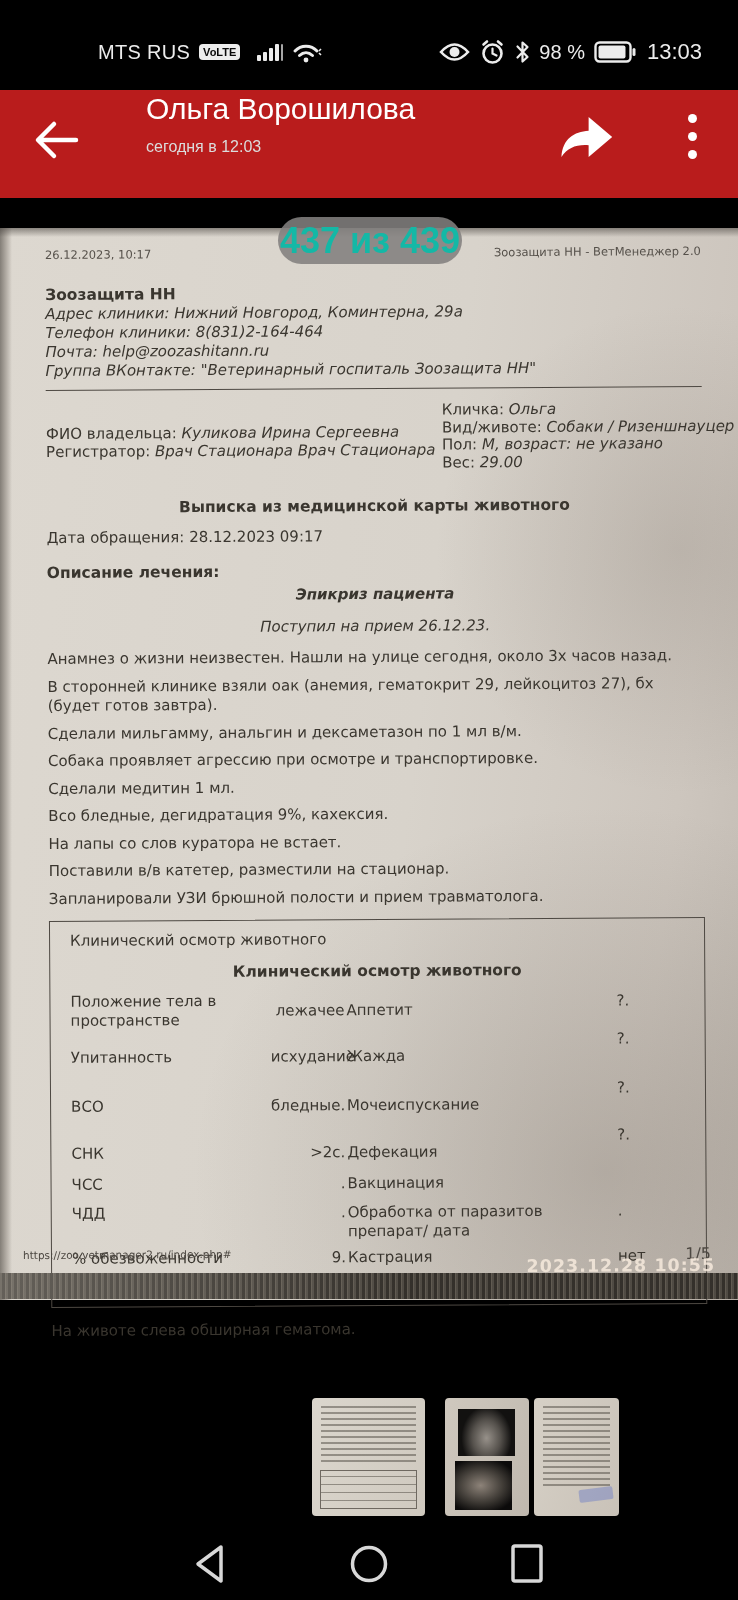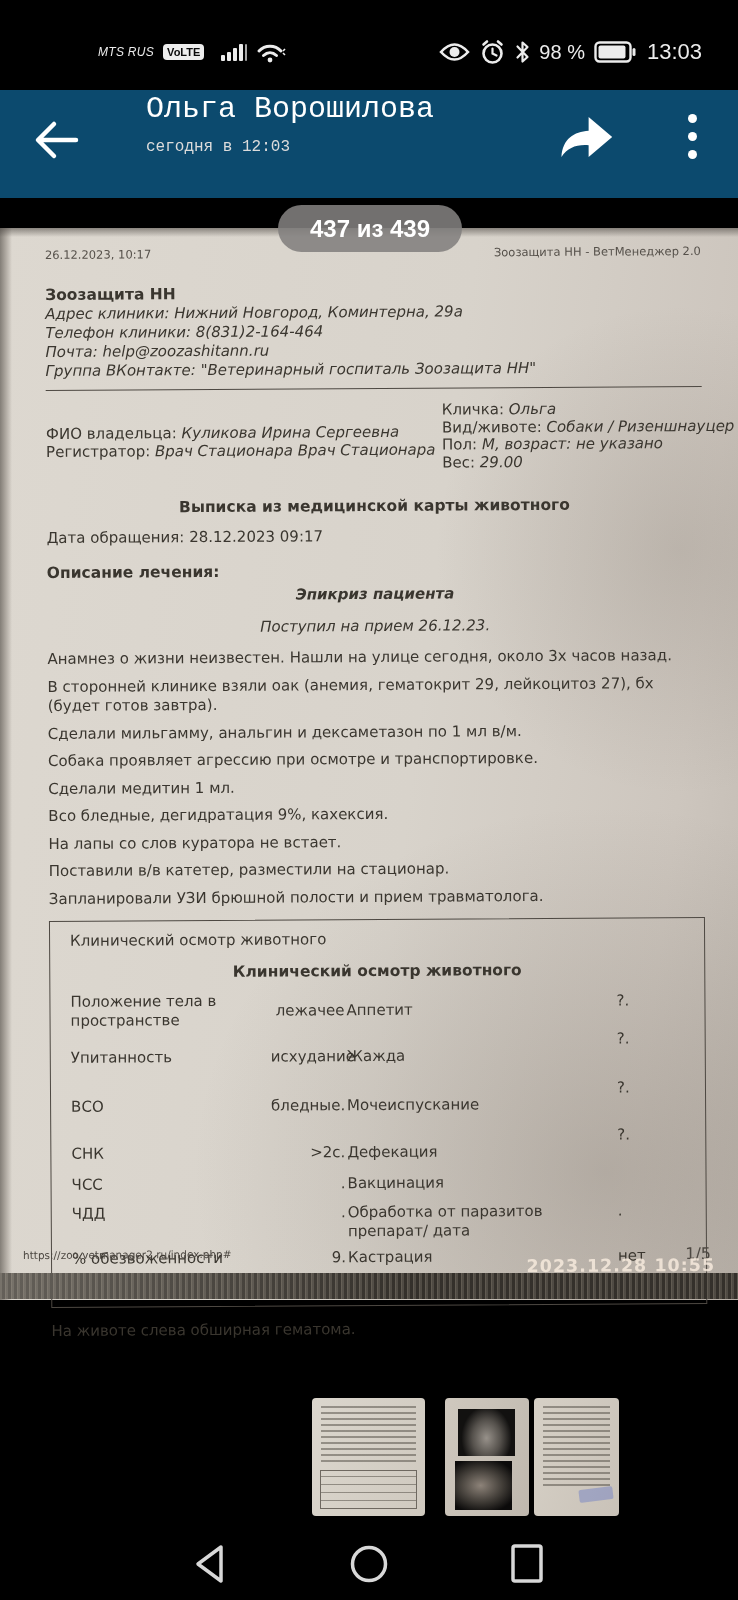--- a/index.html
+++ b/index.html
@@ -4,33 +4,33 @@
 <style>
   html,body{margin:0;padding:0;background:#000;}
   .screen{position:relative;width:738px;height:1600px;background:#000;overflow:hidden;
           font-family:"Liberation Sans",sans-serif;}
 
   
   .status-bar{position:absolute;left:0;top:0;width:738px;height:90px;display:flex;
               align-items:center;justify-content:space-between;padding:14px 36px 0 98px;
               box-sizing:border-box;color:#ececec;}
   .sb-left,.sb-right{display:flex;align-items:center;gap:9px;}
-  .carrier{font-size:12px;letter-spacing:.3px;font-style:italic;}
+  .carrier{font-size:20px;letter-spacing:.3px;}
   .volte{background:#ededed;color:#0a0a0a;font-weight:bold;font-size:11px;
          padding:2px 4px;border-radius:4px;line-height:12px;}
   .sig{display:flex;align-items:flex-end;gap:2px;height:17px;margin-left:8px;}
   .sig i{display:block;width:4px;background:#ececec;border-radius:1px;}
   .sig i:nth-child(1){height:6px;}.sig i:nth-child(2){height:9px;}
   .sig i:nth-child(3){height:13px;}.sig i:nth-child(4){height:17px;}
   .sig i:nth-child(5){height:17px;width:2px;opacity:.7;}
   .pct{font-size:20px;}
   .clock{font-size:22px;margin-left:2px;}
 
   
-  .app-header{position:absolute;left:0;top:90px;width:738px;height:108px;background:#0c4a6e;font-family:Liberation Mono, monospace;}
+  .app-header{position:absolute;left:0;top:90px;width:738px;height:108px;background:#b91c1c;}
   .back-btn{position:absolute;left:30px;top:26px;width:52px;height:48px;cursor:pointer;}
   .hdr-title{position:absolute;left:146px;top:2px;width:420px;color:#fff;font-size:30px;
              white-space:nowrap;}
   .hdr-sub{position:absolute;left:146px;top:48px;color:#dcdcdc;font-size:16px;}
   .share-btn{position:absolute;left:556px;top:18px;width:58px;height:58px;cursor:pointer;}
   .menu-btn{position:absolute;left:668px;top:14px;width:48px;height:64px;cursor:pointer;
             display:flex;flex-direction:column;align-items:center;justify-content:center;gap:9px;}
   .menu-btn b{width:9px;height:9px;border-radius:50%;background:#fff;}
 
   
@@ -80,22 +80,22 @@
   .pagenum{position:absolute;right:30px;top:1018px;font-size:16px;color:#4d4842;}
   .watermark{position:absolute;right:26px;top:1030px;font-size:17.5px;font-weight:bold;
              color:rgba(248,236,222,.82);letter-spacing:1px;
              font-family:"DejaVu Sans",sans-serif;}
   .photo-edge{position:absolute;left:0;top:1045px;width:738px;height:26px;
       background:
         linear-gradient(90deg,rgba(205,200,190,.35),rgba(205,200,190,.05) 55%),
         repeating-linear-gradient(90deg,#49443d 0 2px,#2c2823 2px 5px,#5a544b 5px 6px);}
 
   
-  .counter-pill{position:absolute;left:278px;top:205px;width:184px;height:47px;
-      background:rgba(130,128,126,.88);border-radius:24px;color:#ffffff;font-size:24px;
+  .counter-pill{position:absolute;left:278px;top:217px;width:184px;height:47px;
+      background:rgba(130,128,126,.88);border-radius:24px;color:#14b8a6;font-size:36px;
       font-weight:bold;display:flex;align-items:center;justify-content:center;}
 
   
   .thumb{position:absolute;top:1398px;height:118px;border-radius:4px;overflow:hidden;cursor:pointer;}
   .thumb.t1{left:312px;width:113px;background:linear-gradient(110deg,#dbd6cd,#cfc9bf);}
   .thumb.t3{left:534px;width:85px;background:linear-gradient(110deg,#d6d0c6,#c9c2b8);}
   .thumb.t2{left:445px;width:84px;background:linear-gradient(110deg,#cfc8be,#bfb8ae);}
   .tlines{position:absolute;left:9px;right:9px;top:8px;height:58px;
       background:repeating-linear-gradient(180deg,rgba(75,70,62,.65) 0 1.6px,transparent 1.6px 6px);
       opacity:.75;}

